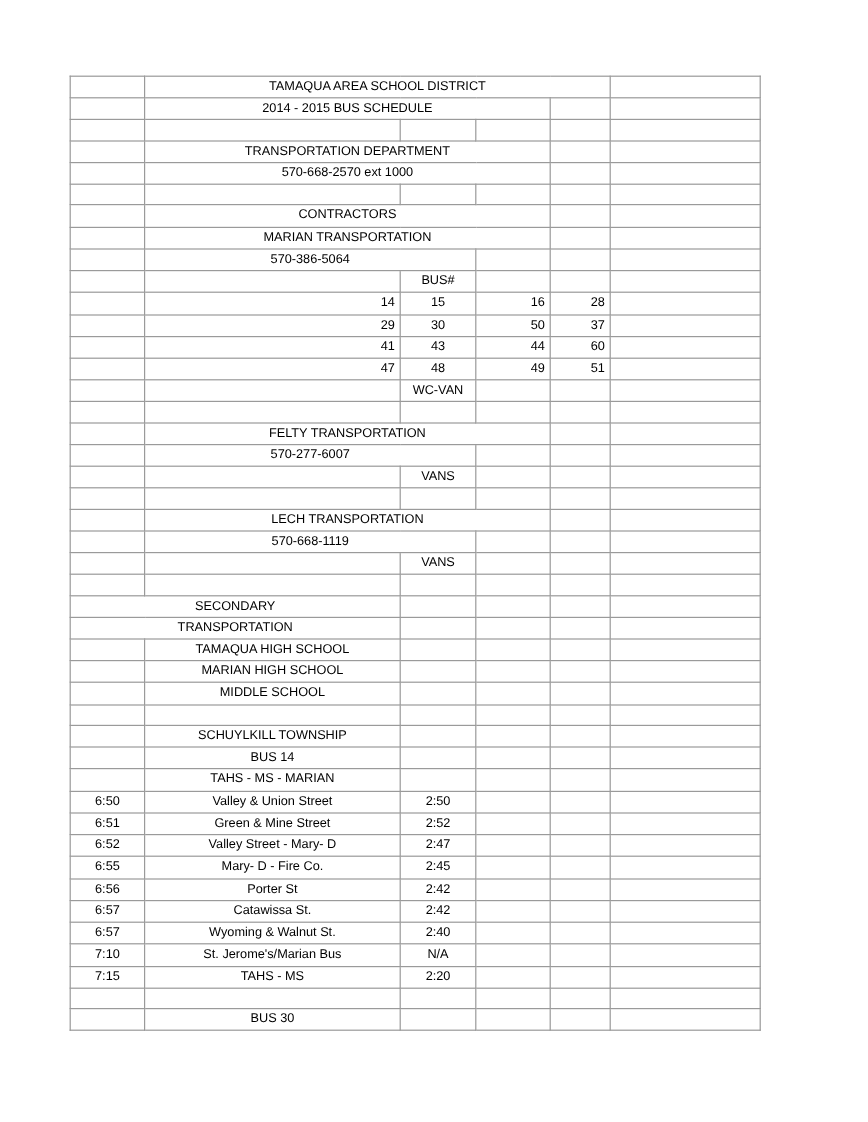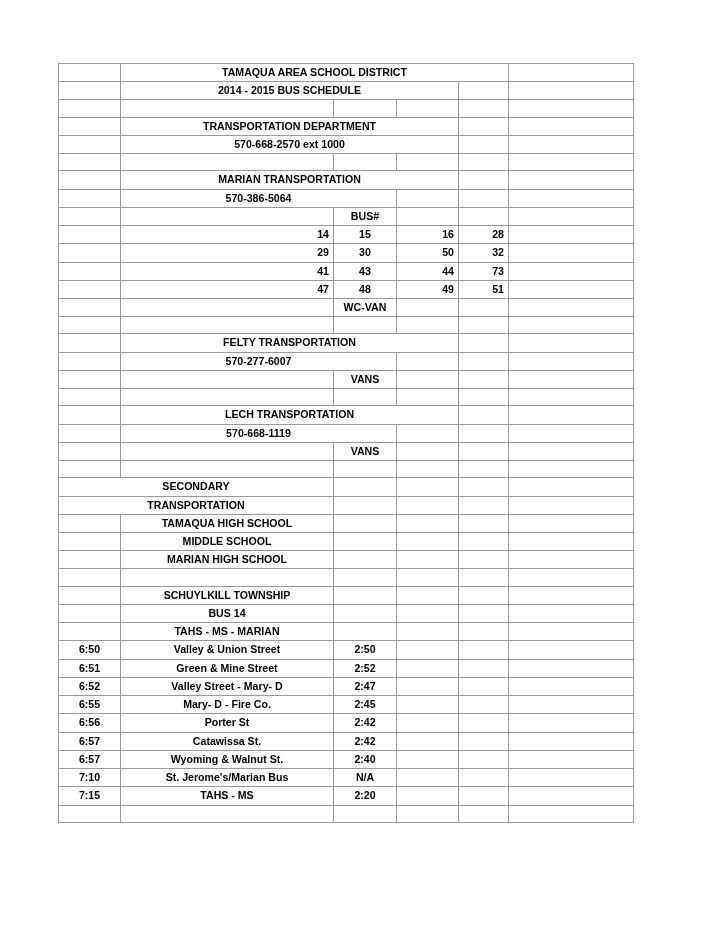--- a/index.html
+++ b/index.html
@@ -21,21 +21,20 @@
     width: 575px;
   }
   table.sheet {
     border-collapse: collapse;
     table-layout: fixed;
     width: 575px;
     border-left: 1.6px solid #2b2b2b;
     border-right: 1.6px solid #2b2b2b;
     border-top: 1.6px solid #2b2b2b;
     border-bottom: 1.6px solid #2b2b2b;
-    font-weight: bold;
   }
   table.sheet td {
     border: 1px solid #9a9a9a;
     height: 17.23px;
     line-height: 17.23px;
     padding: 0 4px;
     font-size: 10.6px;
     color: #000000;
     overflow: hidden;
     white-space: nowrap;
@@ -100,20 +99,26 @@
 
     <tr>
       <td class="blank"></td>
       <td class="blank"></td>
       <td class="blank"></td>
       <td class="blank"></td>
       <td class="blank"></td>
       <td class="blank"></td>
     </tr>
 
+    <tr>
+      <td class="blank"></td>
+      <td class="c" colspan="3">CONTRACTORS</td>
+      <td class="blank"></td>
+      <td class="blank"></td>
+    </tr>
 
     <tr>
       <td class="blank"></td>
       <td class="c" colspan="3">MARIAN TRANSPORTATION</td>
       <td class="blank"></td>
       <td class="blank"></td>
     </tr>
 
     <tr>
       <td class="blank"></td>
@@ -138,29 +143,29 @@
       <td class="c">15</td>
       <td class="r">16</td>
       <td class="r">28</td>
       <td class="blank"></td>
     </tr>
     <tr>
       <td class="blank"></td>
       <td class="r">29</td>
       <td class="c">30</td>
       <td class="r">50</td>
-      <td class="r">32</td>
+      <td class="r">37</td>
       <td class="blank"></td>
     </tr>
     <tr>
       <td class="blank"></td>
       <td class="r">41</td>
       <td class="c">43</td>
       <td class="r">44</td>
-      <td class="r">73</td>
+      <td class="r">60</td>
       <td class="blank"></td>
     </tr>
     <tr>
       <td class="blank"></td>
       <td class="r">47</td>
       <td class="c">48</td>
       <td class="r">49</td>
       <td class="r">51</td>
       <td class="blank"></td>
     </tr>
@@ -268,29 +273,29 @@
     <tr>
       <td class="blank"></td>
       <td class="l">TAMAQUA HIGH SCHOOL</td>
       <td class="blank"></td>
       <td class="blank"></td>
       <td class="blank"></td>
       <td class="blank"></td>
     </tr>
     <tr>
       <td class="blank"></td>
+      <td class="l">MARIAN HIGH SCHOOL</td>
+      <td class="blank"></td>
+      <td class="blank"></td>
+      <td class="blank"></td>
+      <td class="blank"></td>
+    </tr>
+    <tr>
+      <td class="blank"></td>
       <td class="l">MIDDLE SCHOOL</td>
-      <td class="blank"></td>
-      <td class="blank"></td>
-      <td class="blank"></td>
-      <td class="blank"></td>
-    </tr>
-    <tr>
-      <td class="blank"></td>
-      <td class="l">MARIAN HIGH SCHOOL</td>
       <td class="blank"></td>
       <td class="blank"></td>
       <td class="blank"></td>
       <td class="blank"></td>
     </tr>
 
     <tr>
       <td class="blank"></td>
       <td class="blank"></td>
       <td class="blank"></td>
@@ -403,16 +408,24 @@
     <tr>
       <td class="blank"></td>
       <td class="blank"></td>
       <td class="blank"></td>
       <td class="blank"></td>
       <td class="blank"></td>
       <td class="blank"></td>
     </tr>
 
 
+    <tr>
+      <td class="blank"></td>
+      <td class="c">BUS 30</td>
+      <td class="blank"></td>
+      <td class="blank"></td>
+      <td class="blank"></td>
+      <td class="blank"></td>
+    </tr>
 
   </tbody>
 </table>
 </div>
 
 </body></html>

